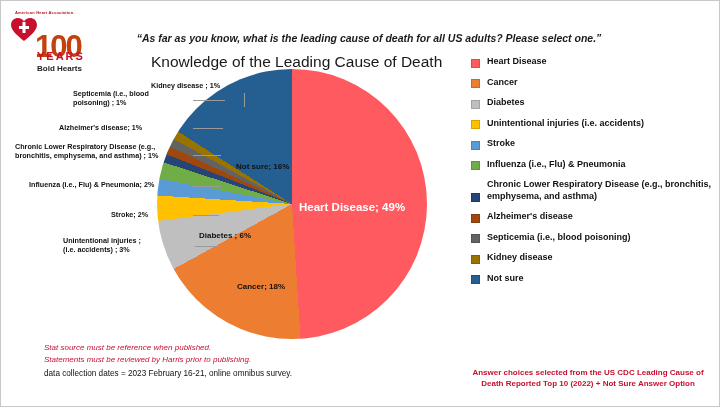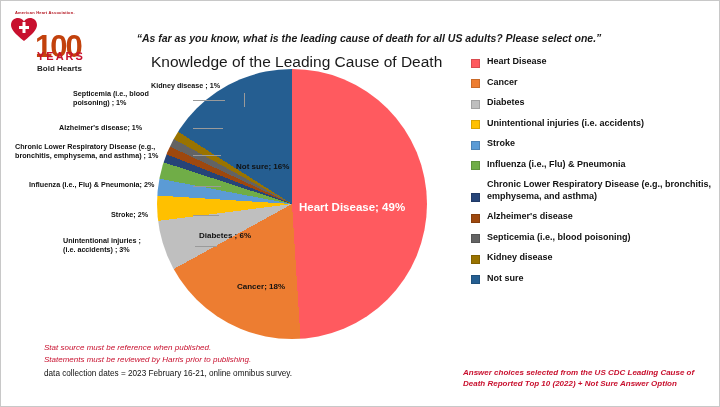--- a/index.html
+++ b/index.html
@@ -197,25 +197,24 @@
     line-height: 1.45;
   }
   .fn-source b { font-weight: bold; }
 
   #answer-note {
     position: absolute;
     left: 462px;
     top: 366px;
     width: 250px;
     font-size: 8px;
-    font-style: italic;
     font-weight: bold;
     color: #c8102e;
     line-height: 1.4;
-    text-align: left;
+    text-align: center;
   }
 </style>
 </head>
 <body>
 
 <div id="frame">
 
   <div id="logo">
     <div class="aha-label">American Heart Association.</div>
     <svg class="heart" viewBox="0 0 26 24">

